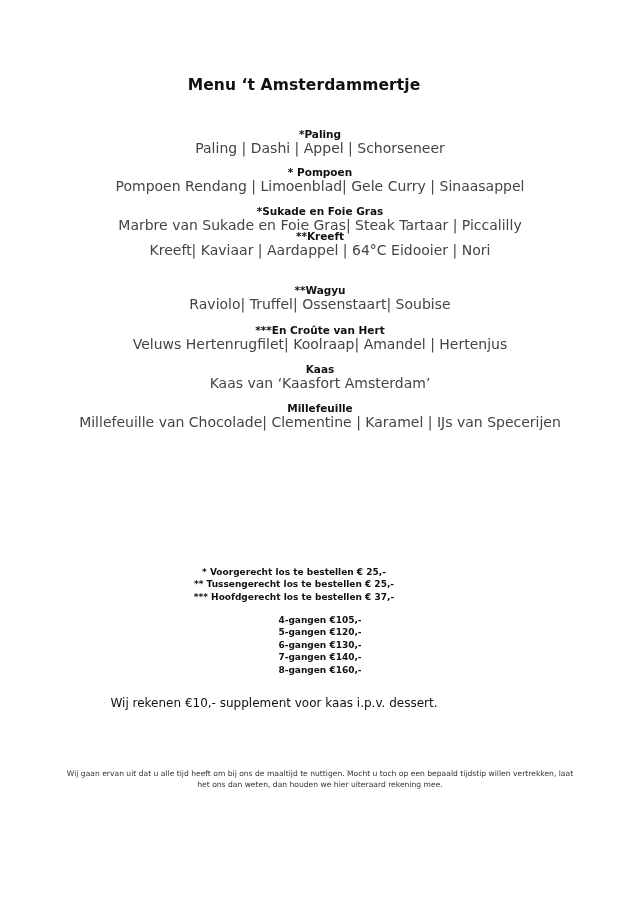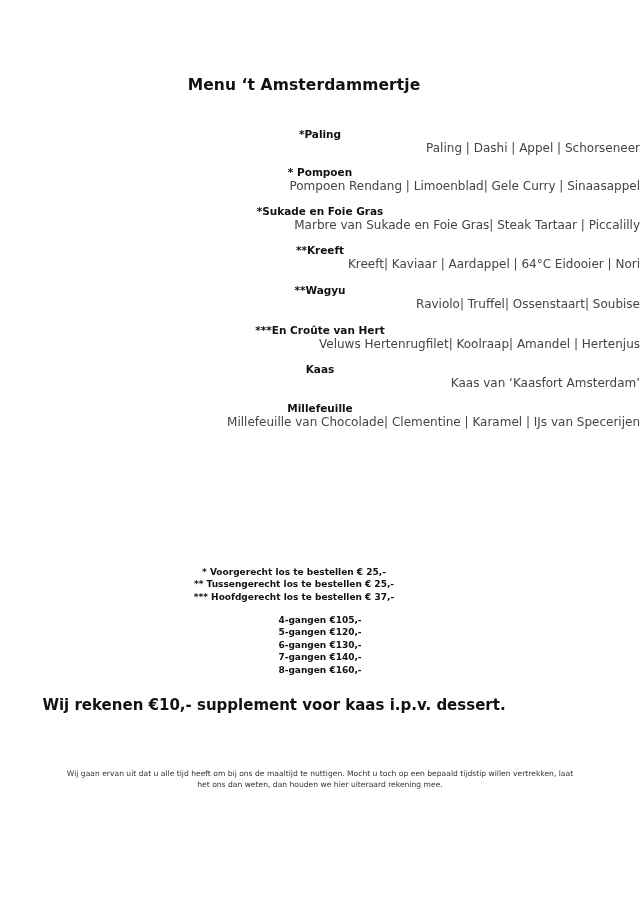--- a/index.html
+++ b/index.html
@@ -2,48 +2,48 @@
 <html><head>
 <meta charset="utf-8">
 <style>
   html, body { margin: 0; padding: 0; background: #ffffff; }
   body { width: 640px; height: 904px; position: relative; overflow: hidden;
          font-family: "DejaVu Sans", sans-serif; color: #111; }
   .title { position: absolute; top: 76px; left: 0; width: 608px; text-align: center;
            font-size: 15.5px; font-weight: bold; letter-spacing: 0.1px; }
   .course { position: absolute; left: 0; width: 640px; text-align: center; }
   .course .name { font-size: 10.5px; font-weight: bold; color: #111; line-height: 14px; }
-  .course .desc { font-size: 12px; color: #444; line-height: 14px; text-align: right; }
+  .course .desc { font-size: 14px; color: #444; line-height: 14px; }
   .prices { position: absolute; left: 0; width: 588px; text-align: center;
             font-size: 9px; font-weight: bold; line-height: 12.4px; color: #111; }
   .gangen { position: absolute; left: 0; width: 640px; text-align: center;
             font-size: 9px; font-weight: bold; line-height: 12.4px; color: #111; }
   .supplement { position: absolute; top: 696px; left: 0; width: 548px; text-align: center;
-                font-size: 15px; font-weight: bold; color: #111; }
+                font-size: 12px; font-weight: normal; color: #111; }
   .footer { position: absolute; top: 768px; left: 60px; width: 520px; text-align: center;
             font-size: 7.6px; color: #333; line-height: 11px; }
 </style>
 </head>
 <body>
 
 <div class="title">Menu ‘t Amsterdammertje</div>
 
 <div class="course" style="top:127px">
   <div class="name">*Paling</div>
   <div class="desc">Paling | Dashi | Appel | Schorseneer</div>
 </div>
 <div class="course" style="top:165px">
   <div class="name">* Pompoen</div>
   <div class="desc">Pompoen Rendang | Limoenblad| Gele Curry | Sinaasappel</div>
 </div>
 <div class="course" style="top:204px">
   <div class="name">*Sukade en Foie Gras</div>
   <div class="desc">Marbre van Sukade en Foie Gras| Steak Tartaar | Piccalilly</div>
 </div>
-<div class="course" style="top:243px">
+<div class="course" style="top:229px">
   <div class="name">**Kreeft</div>
   <div class="desc">Kreeft| Kaviaar | Aardappel | 64°C Eidooier | Nori</div>
 </div>
 <div class="course" style="top:283px">
   <div class="name">**Wagyu</div>
   <div class="desc">Raviolo| Truffel| Ossenstaart| Soubise</div>
 </div>
 <div class="course" style="top:323px">
   <div class="name">***En Croûte van Hert</div>
   <div class="desc">Veluws Hertenrugfilet| Koolraap| Amandel | Hertenjus</div>

